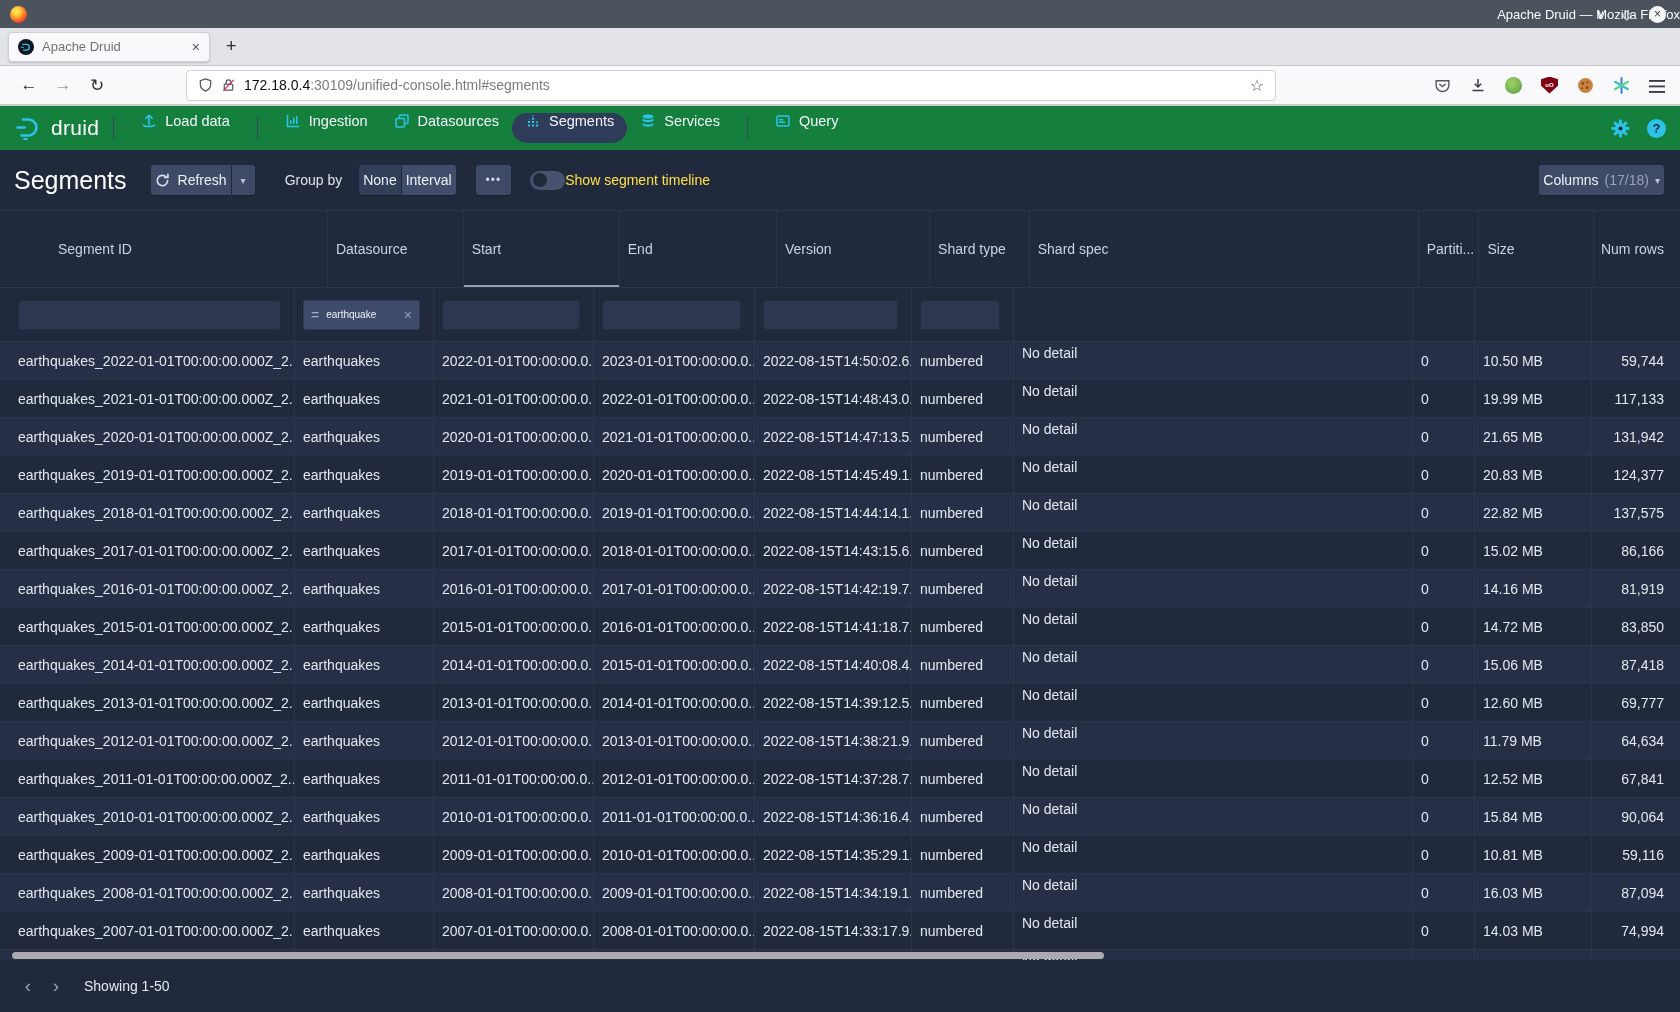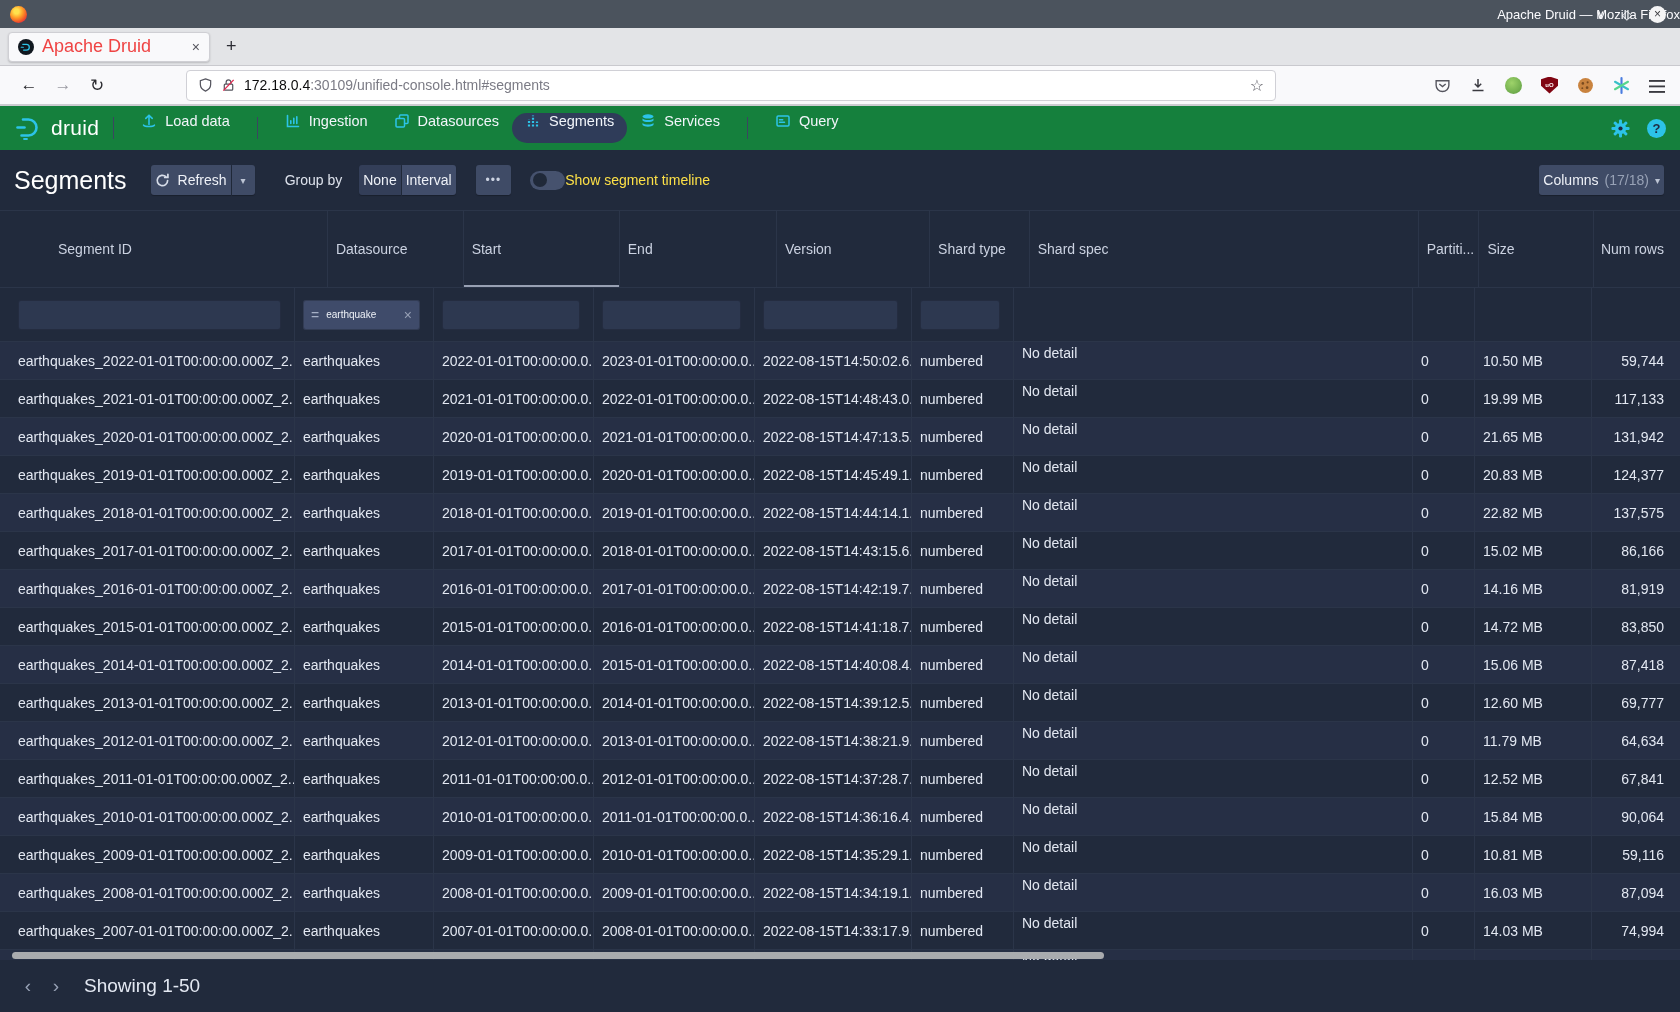--- a/index.html
+++ b/index.html
@@ -12,21 +12,21 @@
     background: radial-gradient(circle at 38% 32%, #ffe14d 0 16%, #ff9a27 42%, #f0502a 68%, #b5007f 100%); }
   .win-title { position:absolute; left:0; right:0; text-align:right; color:#fbfbfe; font-size:13px; }
   .win-controls { margin-left:auto; display:flex; align-items:center; gap:17px; padding-right:14px; z-index:1; color:#fbfbfe; }
   .wc-glyph { font-size:13px; line-height:1; }
   .wc-close { width:17px; height:17px; border-radius:50%; background:#f4f4f5; color:#3b3b40;
     display:flex; align-items:center; justify-content:center; font-size:12px; }
 
   .tabstrip { height:38px; background:#e3e4e7; display:flex; align-items:center; border-bottom:1px solid #c9c9ce; }
   .tab { margin-left:8px; width:202px; height:30px; background:#f9f9fb; border:1px solid #cfcfd4; border-radius:4px;
     display:flex; align-items:center; padding:0 9px; box-shadow:0 1px 2px rgba(0,0,0,.18); }
-  .tab-label { margin-left:8px; font-size:18px; color:#ef4444; flex:1; white-space:nowrap; overflow:hidden; }
+  .tab-label { margin-left:8px; font-size:13px; color:#737373; flex:1; white-space:nowrap; overflow:hidden; }
   .tab-close { color:#55555e; font-size:14px; }
   .newtab { margin-left:16px; font-size:18px; color:#2b2b33; }
 
   .toolbar { height:40px; background:#f9f9fb; display:flex; align-items:center; border-bottom:2px solid #ccccd1; padding-left:12px; }
   .navbtn { width:34px; text-align:center; font-size:17px; color:#2b2b30; }
   .navbtn.fwd { color:#9a9aa2; }
   .urlbar { margin-left:72px; width:1090px; height:31px; background:#ffffff; border:1px solid #d0d0d6; border-radius:4px;
     display:flex; align-items:center; padding:0 11px; gap:8px; }
   .url-text { font-size:14px; white-space:nowrap; overflow:hidden; flex:1; }
   .url-host { color:#0c0c0d; }
@@ -93,21 +93,21 @@
   .ftag-x { color:#97a0b5; font-size:14px; }
   .drow { height:38px; background:#262f45; border-top:1px solid #2b3549; }
   .drow.alt { background:#212a3c; }
   .drow .c6 { align-items:flex-start; padding-top:3px; }
   .hscroll-thumb { position:absolute; left:12px; bottom:1px; width:1092px; height:7px; border-radius:4px; background:#a9abaf; }
 
   
   .pfooter { height:52px; display:flex; align-items:center; padding-left:14px; background:#212a3c; }
   .pg-btn { width:28px; height:30px; display:flex; align-items:center; justify-content:center;
     color:#97a1b5; font-size:19px; border-radius:3px; }
-  .showing { margin-left:14px; color:#e3e8f2; font-size:19px; }
+  .showing { margin-left:14px; color:#e3e8f2; font-size:14px; }
 
   svg { display:block; }
 </style>
 </head>
 <body>
 
 <div class="titlebar">
   <div class="fx-logo"></div>
   <div class="win-title">Apache Druid — Mozilla Firefox</div>
   <div class="win-controls">

